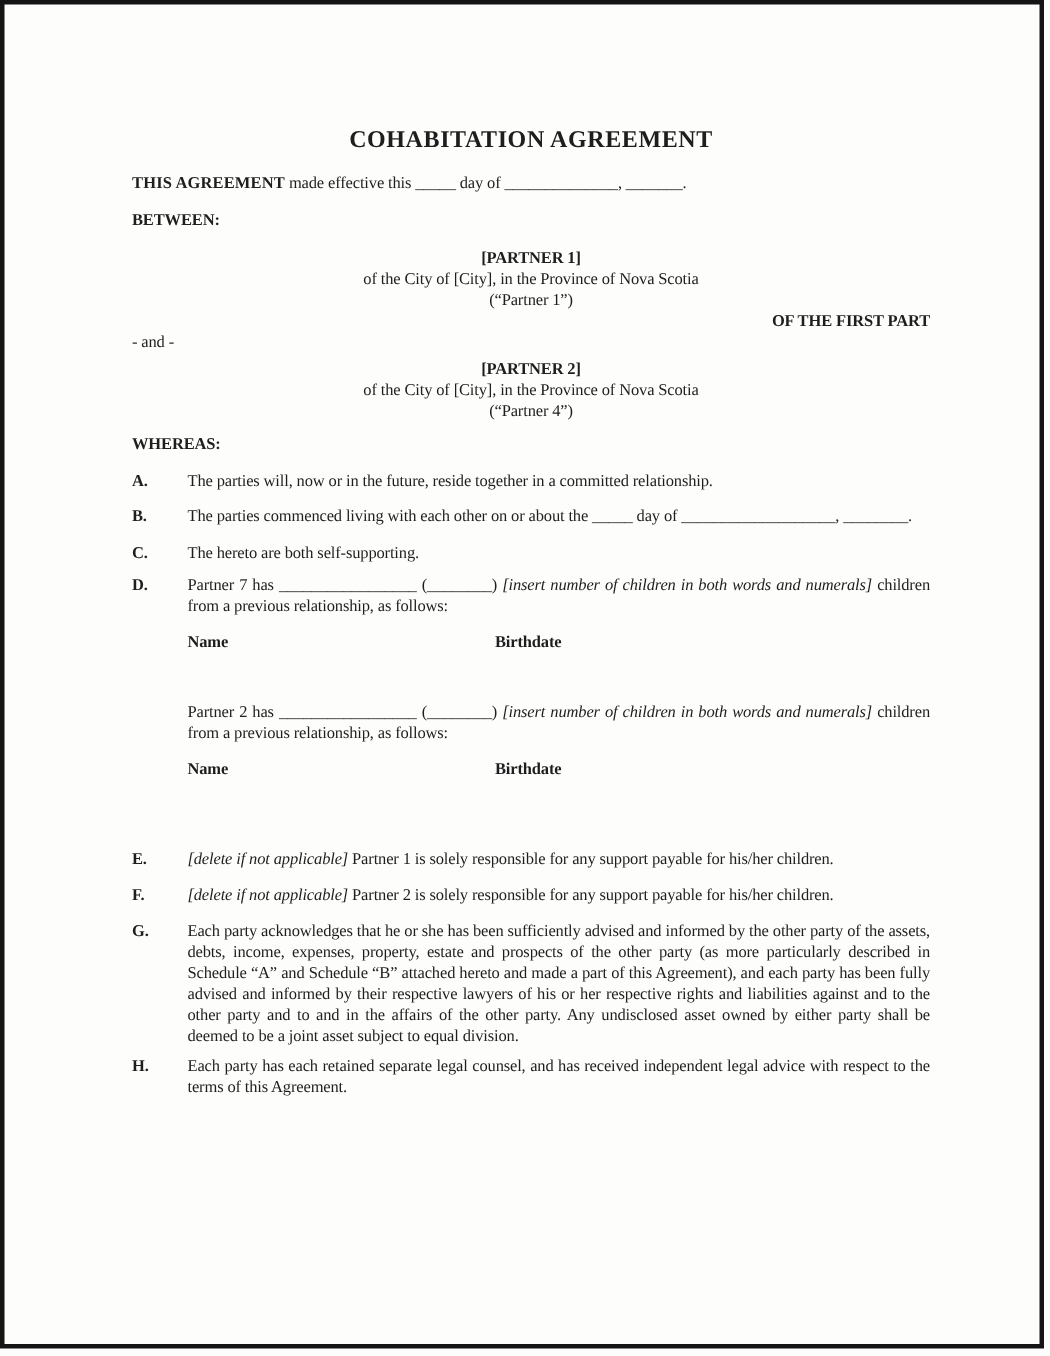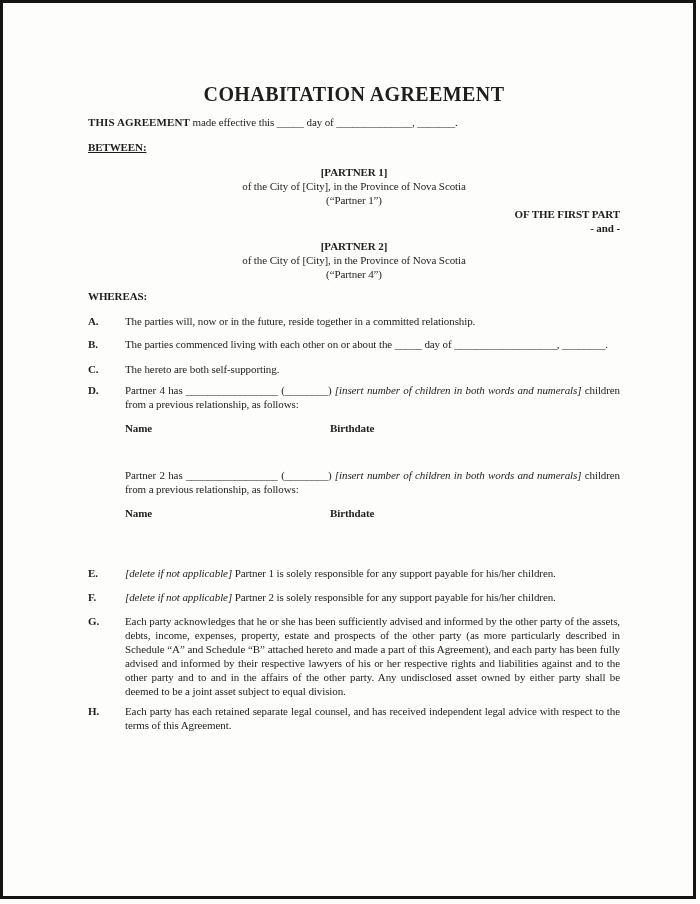--- a/index.html
+++ b/index.html
@@ -24,34 +24,34 @@
     position: absolute;
     left: 88px; top: 0;
     width: 532px;
     color: #1e1e1e;
     font-size: 11px;
     line-height: 14px;
     letter-spacing: -0.1px;
   }
   .doc-title {
     margin: 84px 0 0 0;
-    font-size: 20px;
+    font-size: 16px;
     line-height: 20px;
     font-weight: bold;
     text-align: center;
     letter-spacing: 0.4px;
   }
   .opening { }
   .opening b { letter-spacing: 0.1px; }
-  .between { margin-top: 9px; font-weight: bold; text-decoration: underline; }
+  .between { margin-top: 9px; font-weight: bold; }
   .party-block { text-align: center; }
   .party-block.second { margin-top: 4px; }
   .party-name { font-weight: bold; }
   .part-line { text-align: right; font-weight: bold; }
-  .and-sep { text-align: right; font-weight: bold; }
+  .and-sep { text-align: left; font-weight: normal; }
   .whereas { margin-top: 8px; font-weight: bold; }
   .clause { display: flex; }
   .clause-letter { width: 37px; flex: 0 0 37px; font-weight: bold; }
   .clause-body { flex: 1; text-align: justify; }
   .clause-a { margin-top: 9px; }
   .clause-b { margin-top: 9px; }
   .clause-c { margin-top: 11px; }
   .clause-d { margin-top: 7px; }
   .clause-e { margin-top: 46px; }
   .clause-f { margin-top: 10px; }
@@ -104,21 +104,21 @@
     </div>
 
     <div class="clause clause-c">
       <span class="clause-letter">C.</span>
       <div class="clause-body">The hereto are both self-supporting.</div>
     </div>
 
     <div class="clause clause-d">
       <span class="clause-letter">D.</span>
       <div class="clause-body">
-        <div><span>Partner 4 has _________________ (________) </span><i class="ital">[insert number of children in both words and numerals]</i><span> children from a previous relationship, as follows:</span></div>
+        <div><span>Partner 7 has _________________ (________) </span><i class="ital">[insert number of children in both words and numerals]</i><span> children from a previous relationship, as follows:</span></div>
         <div class="table-header">
           <span class="col-name">Name</span><span class="col-birthdate">Birthdate</span>
         </div>
         <div class="subpara-2"><span>Partner 2 has _________________ (________) </span><i class="ital">[insert number of children in both words and numerals]</i><span> children from a previous relationship, as follows:</span></div>
         <div class="table-header">
           <span class="col-name">Name</span><span class="col-birthdate">Birthdate</span>
         </div>
       </div>
     </div>
 

